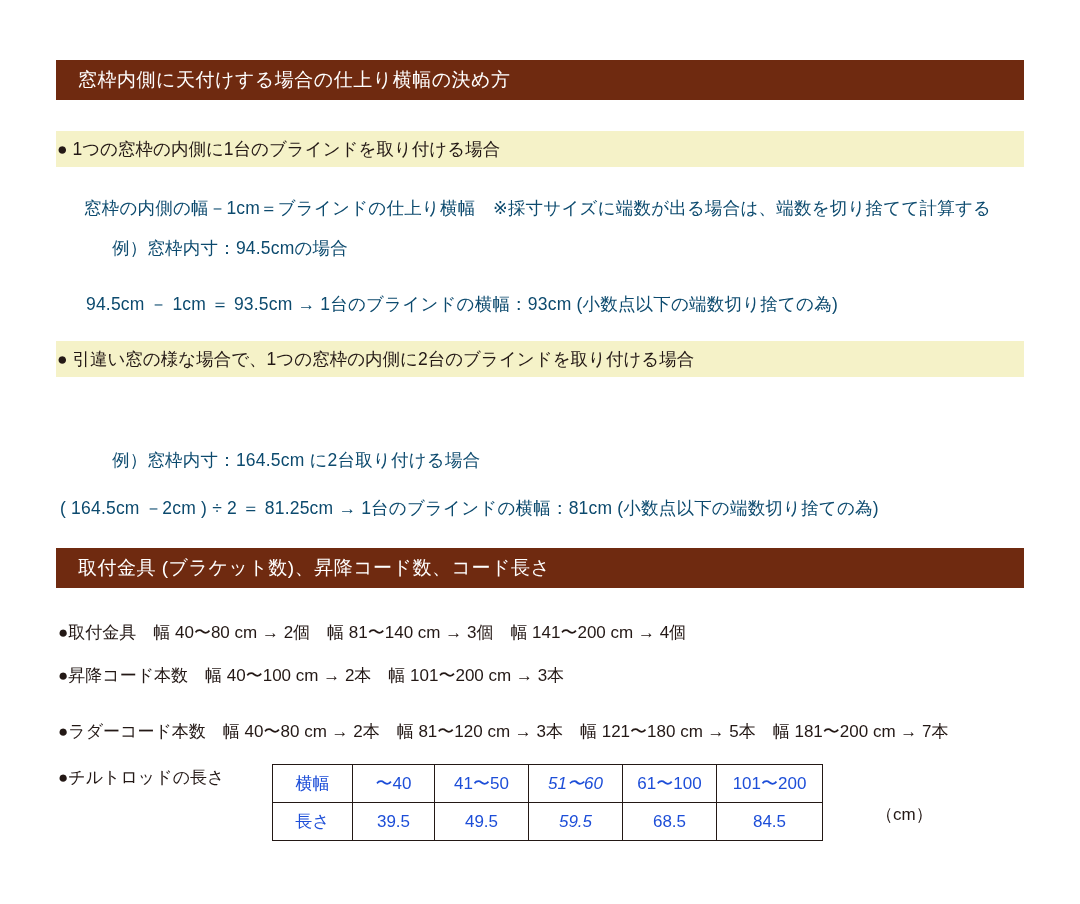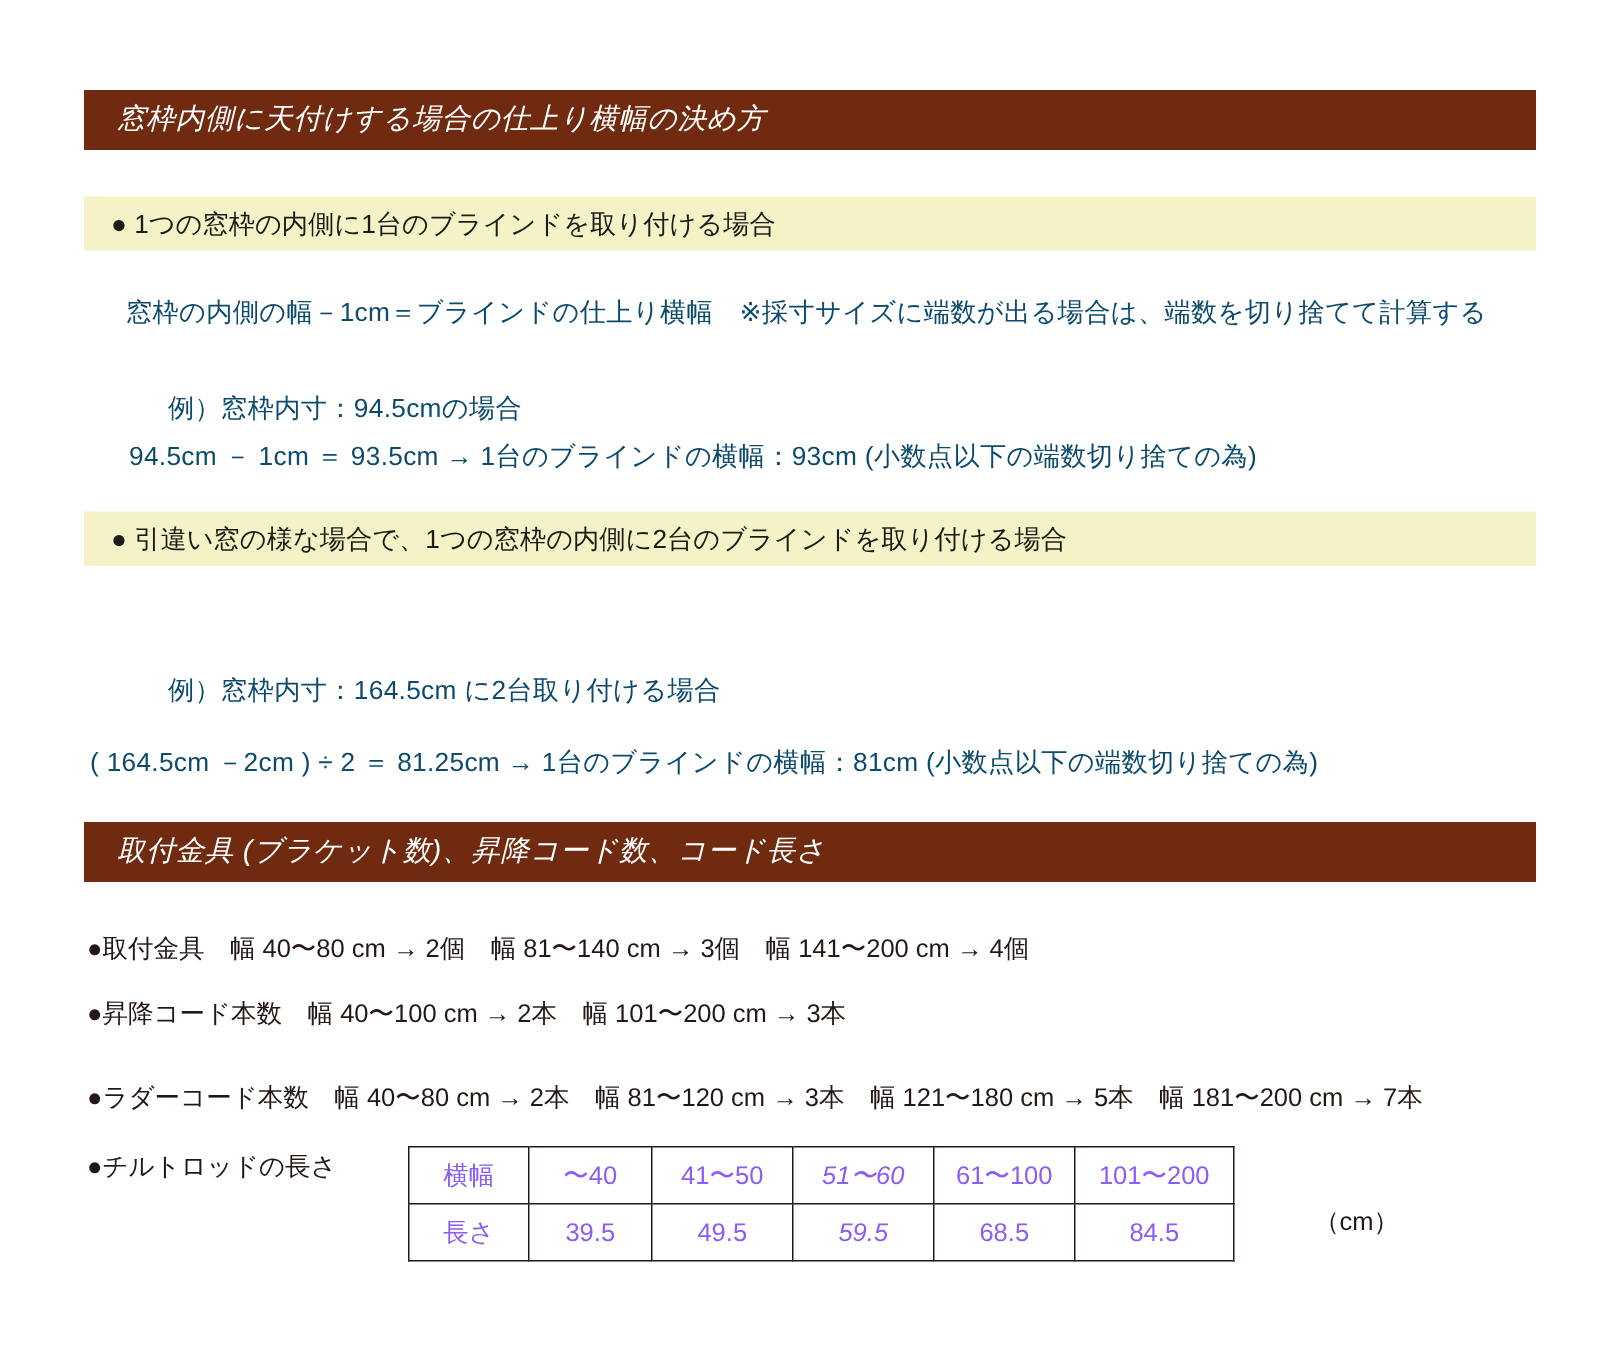--- a/index.html
+++ b/index.html
@@ -28,34 +28,33 @@
     left: 56px;
     width: 968px;
     height: 40px;
     background: #6f2a10;
     color: #ffffff;
     font-size: 19px;
     line-height: 40px;
     padding-left: 22px;
     box-sizing: border-box;
     letter-spacing: 0.5px;
-    font-style: italic;
   }
 
   
   .bar-yellow {
     position: absolute;
     left: 56px;
     width: 968px;
     height: 36px;
     background: #f5f2c8;
     color: #231815;
     font-size: 17.5px;
     line-height: 36px;
-    padding-left: 18px;
+    padding-left: 1px;
     box-sizing: border-box;
   }
 
   .line {
     position: absolute;
     font-size: 17.5px;
     color: #0c4a6e;
     white-space: nowrap;
     letter-spacing: 0.2px;
   }
@@ -73,21 +72,21 @@
     position: absolute;
     left: 272px;
     top: 764px;
     border-collapse: collapse;
   }
   .tbl td {
     border: 1px solid #231815;
     height: 38px;
     text-align: center;
     font-size: 17px;
-    color: #8b5cf6;
+    color: #1d4ed8;
     padding: 0 6px;
     box-sizing: border-box;
   }
   .tbl td.hcell { width: 80px; }
   .tbl td.c0 { width: 82px; }
   .tbl td.c1 { width: 94px; }
   .tbl td.c2 { width: 94px; font-style: italic; }
   .tbl td.c3 { width: 94px; }
   .tbl td.c4 { width: 106px; margin-left: 26px; }
 
@@ -102,21 +101,21 @@
 <body>
 
 <div class="page">
 
   <div class="bar-brown" style="top:60px;">窓枠内側に天付けする場合の仕上り横幅の決め方</div>
 
   <div class="bar-yellow" style="top:131px;">● 1つの窓枠の内側に1台のブラインドを取り付ける場合</div>
 
   <div class="line" style="left:84px; top:196px;">窓枠の内側の幅－1cm＝ブラインドの仕上り横幅　※採寸サイズに端数が出る場合は、端数を切り捨てて計算する</div>
 
-  <div class="line" style="left:112px; top:260px;">例）窓枠内寸：94.5cmの場合</div>
+  <div class="line" style="left:112px; top:236px;">例）窓枠内寸：94.5cmの場合</div>
 
   <div class="line" style="left:86px; top:292px;">94.5cm － 1cm ＝ 93.5cm → 1台のブラインドの横幅：93cm (小数点以下の端数切り捨ての為)</div>
 
   <div class="bar-yellow" style="top:341px;">● 引違い窓の様な場合で、1つの窓枠の内側に2台のブラインドを取り付ける場合</div>
 
 
   <div class="line" style="left:112px; top:448px;">例）窓枠内寸：164.5cm に2台取り付ける場合</div>
 
   <div class="line" style="left:60px; top:496px;">( 164.5cm －2cm ) ÷ 2 ＝ 81.25cm → 1台のブラインドの横幅：81cm (小数点以下の端数切り捨ての為)</div>
 

